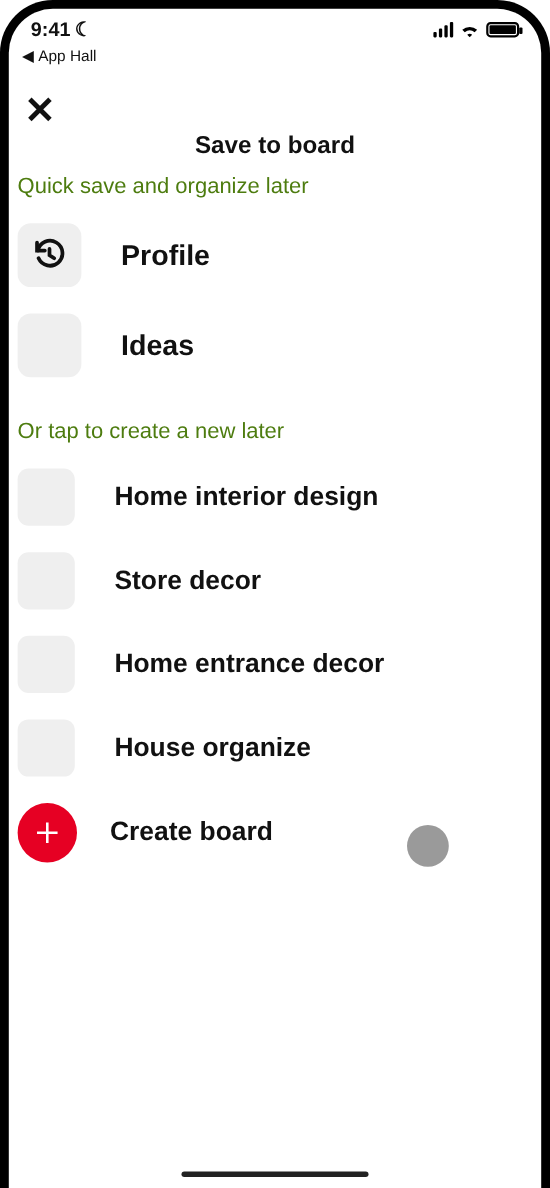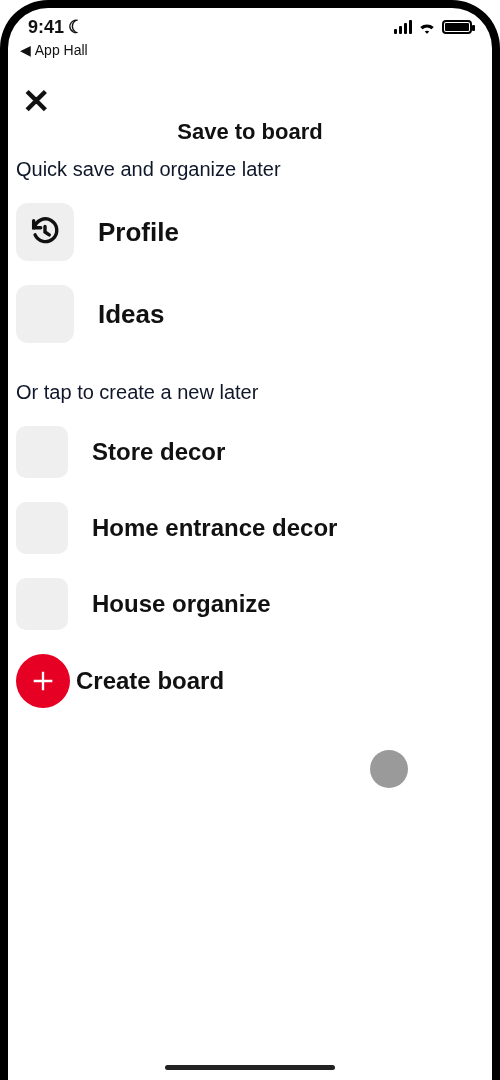--- a/index.html
+++ b/index.html
@@ -6,30 +6,30 @@
   html, body { width: 500px; height: 1080px; font-family: -apple-system, BlinkMacSystemFont, "Helvetica Neue", Arial, sans-serif; background: #fff; color: #111; overflow: hidden; position: relative; }
   .device-frame { position: absolute; inset: 0; border-radius: 48px 48px 0 0; border-top: 8px solid #000; border-left: 8px solid #000; border-right: 8px solid #000; pointer-events: none; }
   .status-bar { padding: 14px 28px 0 28px; height: 40px; display: flex; justify-content: space-between; align-items: center; font-weight: 600; font-size: 18px; }
   .status-left { display: flex; align-items: flex-end; gap: 4px; }
   .status-right { display: flex; align-items: center; gap: 6px; }
   .moon { font-size: 18px; }
   .back-to-app { padding: 0 20px; font-size: 14px; color: #111; display: flex; align-items: center; gap: 4px; margin-top: 2px; }
   .header { display: flex; align-items: center; justify-content: center; position: relative; height: 56px; margin-top: 22px; }
   .header .close { position: absolute; left: 22px; top: 4px; font-size: 34px; font-weight: 800; line-height: 1; cursor: pointer; }
   .header-title { font-size: 22px; font-weight: 700; margin-top: 48px; }
-  .section-label { font-size: 20px; color: #0f172a; padding: 22px 16px 10px 16px; }
+  .section-label { font-size: 20px; color: #4d7c0f; padding: 22px 16px 10px 16px; }
   .list { padding: 0 12px; }
-  .row { display: flex; align-items: center; gap: 24px; padding: 12px 4px; }
+  .row { display: flex; align-items: center; gap: 36px; padding: 12px 4px; }
   .thumb { width: 58px; height: 58px; border-radius: 12px; background: #efefef; display: flex; align-items: center; justify-content: center; }
   .thumb.small { width: 52px; height: 52px; border-radius: 10px; }
   .row-label { font-size: 26px; font-weight: 700; }
   .row-label.suggest { font-size: 24px; font-weight: 700; }
   .history-svg { width: 34px; height: 34px; }
   .section-label.secondary { font-weight: 400; font-size: 20px; padding-top: 26px; }
-  .create-row { display: flex; align-items: center; gap: 6px; padding: 12px 4px; }
+  .create-row { display: flex; align-items: center; gap: 30px; padding: 12px 4px; }
   .plus-circle { width: 54px; height: 54px; border-radius: 50%; background: #e60023; display: flex; align-items: center; justify-content: center; }
   .plus-circle svg { width: 28px; height: 28px; }
   .cursor-blob { position: absolute; top: 750px; left: 370px; width: 38px; height: 38px; border-radius: 50%; background: rgba(120,120,120,0.75); pointer-events: none; }
   .home-indicator { position: absolute; bottom: 10px; left: 50%; transform: translateX(-50%); width: 170px; height: 5px; border-radius: 3px; background: #222; }
   .signal-bars { display: inline-flex; align-items: flex-end; gap: 2px; height: 14px; }
   .signal-bars span { width: 3px; background: #000; display: inline-block; border-radius: 1px; }
   .signal-bars span:nth-child(1){height:5px}
   .signal-bars span:nth-child(2){height:8px}
   .signal-bars span:nth-child(3){height:11px}
   .signal-bars span:nth-child(4){height:14px}
@@ -91,20 +91,24 @@
     <div class="thumb"></div>
     <div class="row-label">Ideas</div>
   </div>
 </div>
 
 <div class="section-label secondary">Or tap to create a new later</div>
 
 <div class="list">
   <div class="row">
     <div class="thumb small"></div>
+    <div class="row-label suggest">Home interior design</div>
+  </div>
+  <div class="row">
+    <div class="thumb small"></div>
     <div class="row-label suggest">Store decor</div>
   </div>
   <div class="row">
     <div class="thumb small"></div>
     <div class="row-label suggest">Home entrance decor</div>
   </div>
   <div class="row">
     <div class="thumb small"></div>
     <div class="row-label suggest">House organize</div>
   </div>

